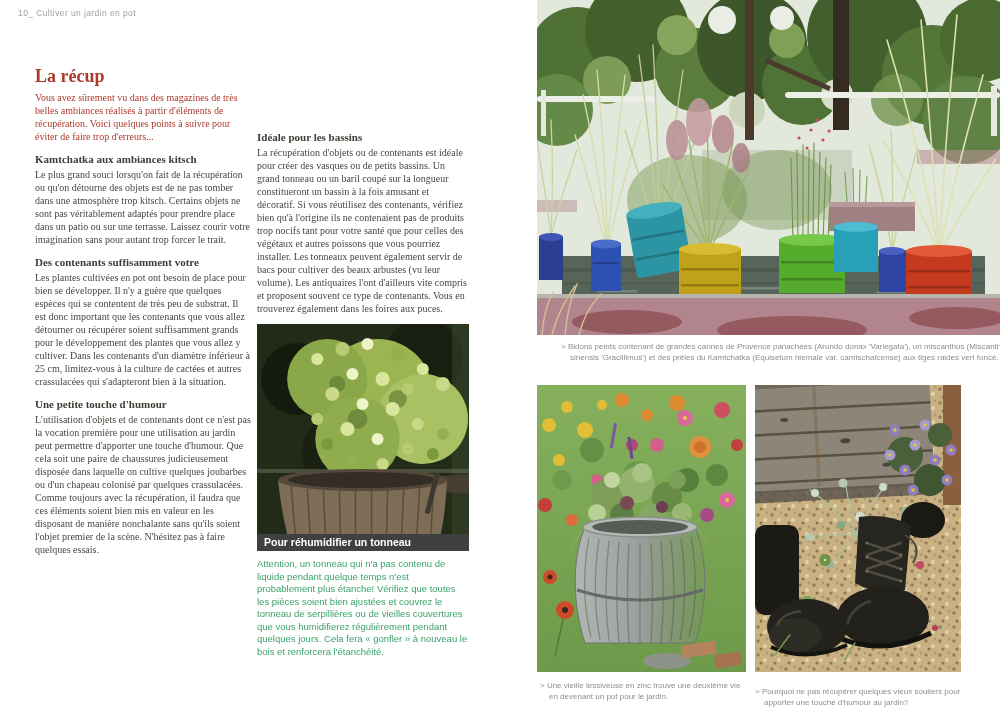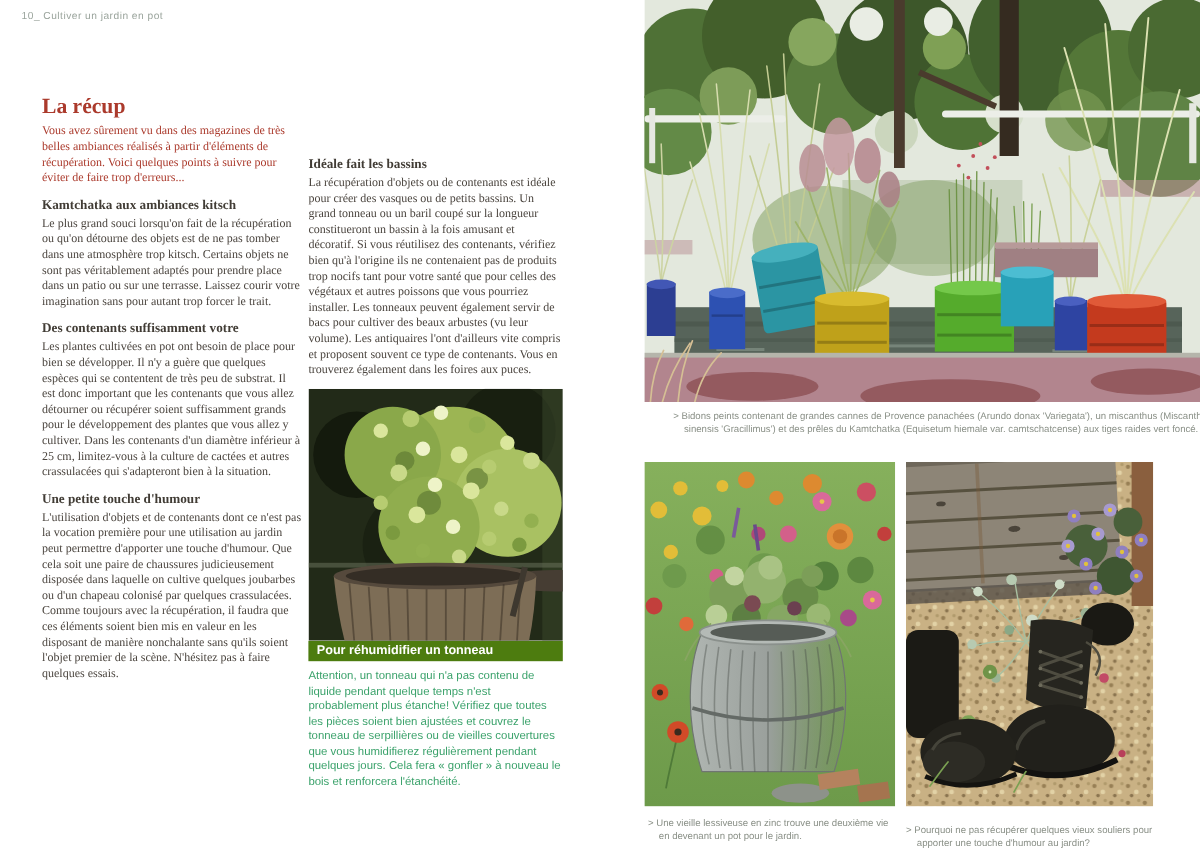--- a/index.html
+++ b/index.html
@@ -7,29 +7,29 @@
     width:1000px;height:711px;position:relative;background:#ffffff;overflow:hidden;
     font-family:"Liberation Serif", serif;
   }
   .header{
     position:absolute;left:18px;top:8px;
     font:8.5px "Liberation Sans", sans-serif;color:#9aa49c;letter-spacing:.4px;
   }
   .leftcol{position:absolute;left:35px;top:62px;width:216px;}
   .midcol{position:absolute;left:257px;top:131px;width:212px;}
   .title{
-    color:#ab3a2c;font-size:18px;font-weight:bold;margin:16px 0 5px 0;line-height:20px;
+    color:#ab3a2c;font-size:18px;font-weight:bold;margin:4px 0 5px 0;line-height:20px;
   }
   .intro{color:#ab3a2c;font-size:10px;line-height:13px;margin:0 0 9px 0;}
   .sect{font-size:11px;font-weight:bold;color:#413c35;margin:10px 0 2px 0;line-height:13px;}
   .midcol .sect{margin-top:0;}
   .bodytxt{font-size:10px;line-height:13px;color:#4b453f;margin:0;}
   .photo-wrap-mid{margin-top:9px;width:212px;height:210px;overflow:hidden;}
   .banner{
-    height:17px;background:#4d7c0f;color:#ffffff;
+    height:17px;background:#404040;color:#ffffff;
     font:bold 10.5px/17px "Liberation Sans", sans-serif;padding-left:7px;
   }
   .tip{color:#3ba26b;font:9.5px/12.5px "Liberation Sans", sans-serif;margin:7px 0 0 0;}
   .photo-main{position:absolute;left:537px;top:0;width:463px;height:335px;}
   .photo-washtub{position:absolute;left:537px;top:385px;width:209px;height:287px;}
   .photo-boots{position:absolute;left:755px;top:385px;width:206px;height:287px;}
   .caption{
     font:8px/10.5px "Liberation Sans", sans-serif;color:#8a9087;
     padding-left:9px;text-indent:-9px;margin:0;
   }
@@ -48,21 +48,21 @@
   <p class="intro">Vous avez sûrement vu dans des magazines de très belles ambiances réalisés à partir d'éléments de récupération. Voici quelques points à suivre pour éviter de faire trop d'erreurs...</p>
   <h3 class="sect">Kamtchatka aux ambiances kitsch</h3>
   <p class="bodytxt">Le plus grand souci lorsqu'on fait de la récupération ou qu'on détourne des objets est de ne pas tomber dans une atmosphère trop kitsch. Certains objets ne sont pas véritablement adaptés pour prendre place dans un patio ou sur une terrasse. Laissez courir votre imagination sans pour autant trop forcer le trait.</p>
   <h3 class="sect">Des contenants suffisamment votre</h3>
   <p class="bodytxt">Les plantes cultivées en pot ont besoin de place pour bien se développer. Il n'y a guère que quelques espèces qui se contentent de très peu de substrat. Il est donc important que les contenants que vous allez détourner ou récupérer soient suffisamment grands pour le développement des plantes que vous allez y cultiver. Dans les contenants d'un diamètre inférieur à 25 cm, limitez-vous à la culture de cactées et autres crassulacées qui s'adapteront bien à la situation.</p>
   <h3 class="sect">Une petite touche d'humour</h3>
   <p class="bodytxt">L'utilisation d'objets et de contenants dont ce n'est pas la vocation première pour une utilisation au jardin peut permettre d'apporter une touche d'humour. Que cela soit une paire de chaussures judicieusement disposée dans laquelle on cultive quelques joubarbes ou d'un chapeau colonisé par quelques crassulacées. Comme toujours avec la récupération, il faudra que ces éléments soient bien mis en valeur en les disposant de manière nonchalante sans qu'ils soient l'objet premier de la scène. N'hésitez pas à faire quelques essais.</p>
 </div>
 
 <div class="midcol">
-  <h3 class="sect">Idéale fait les bassins</h3>
+  <h3 class="sect">Idéale pour les bassins</h3>
   <p class="bodytxt">La récupération d'objets ou de contenants est idéale pour créer des vasques ou de petits bassins. Un grand tonneau ou un baril coupé sur la longueur constitueront un bassin à la fois amusant et décoratif. Si vous réutilisez des contenants, vérifiez bien qu'à l'origine ils ne contenaient pas de produits trop nocifs tant pour votre santé que pour celles des végétaux et autres poissons que vous pourriez installer. Les tonneaux peuvent également servir de bacs pour cultiver des beaux arbustes (vu leur volume). Les antiquaires l'ont d'ailleurs vite compris et proposent souvent ce type de contenants. Vous en trouverez également dans les foires aux puces.</p>
 
   <div class="photo-wrap-mid">
     <svg viewBox="0 0 211 210" preserveAspectRatio="none">
       <rect x="0" y="0" width="211" height="210" fill="#222a18"></rect>
       <g>
         <circle cx="40" cy="55" r="36" fill="#141a0d"></circle>
         <circle cx="165" cy="35" r="40" fill="#181f10"></circle>
         <circle cx="90" cy="130" r="45" fill="#1a2112"></circle>
         <rect x="194" y="0" width="17" height="210" fill="#39452a" opacity="0.55"></rect>

